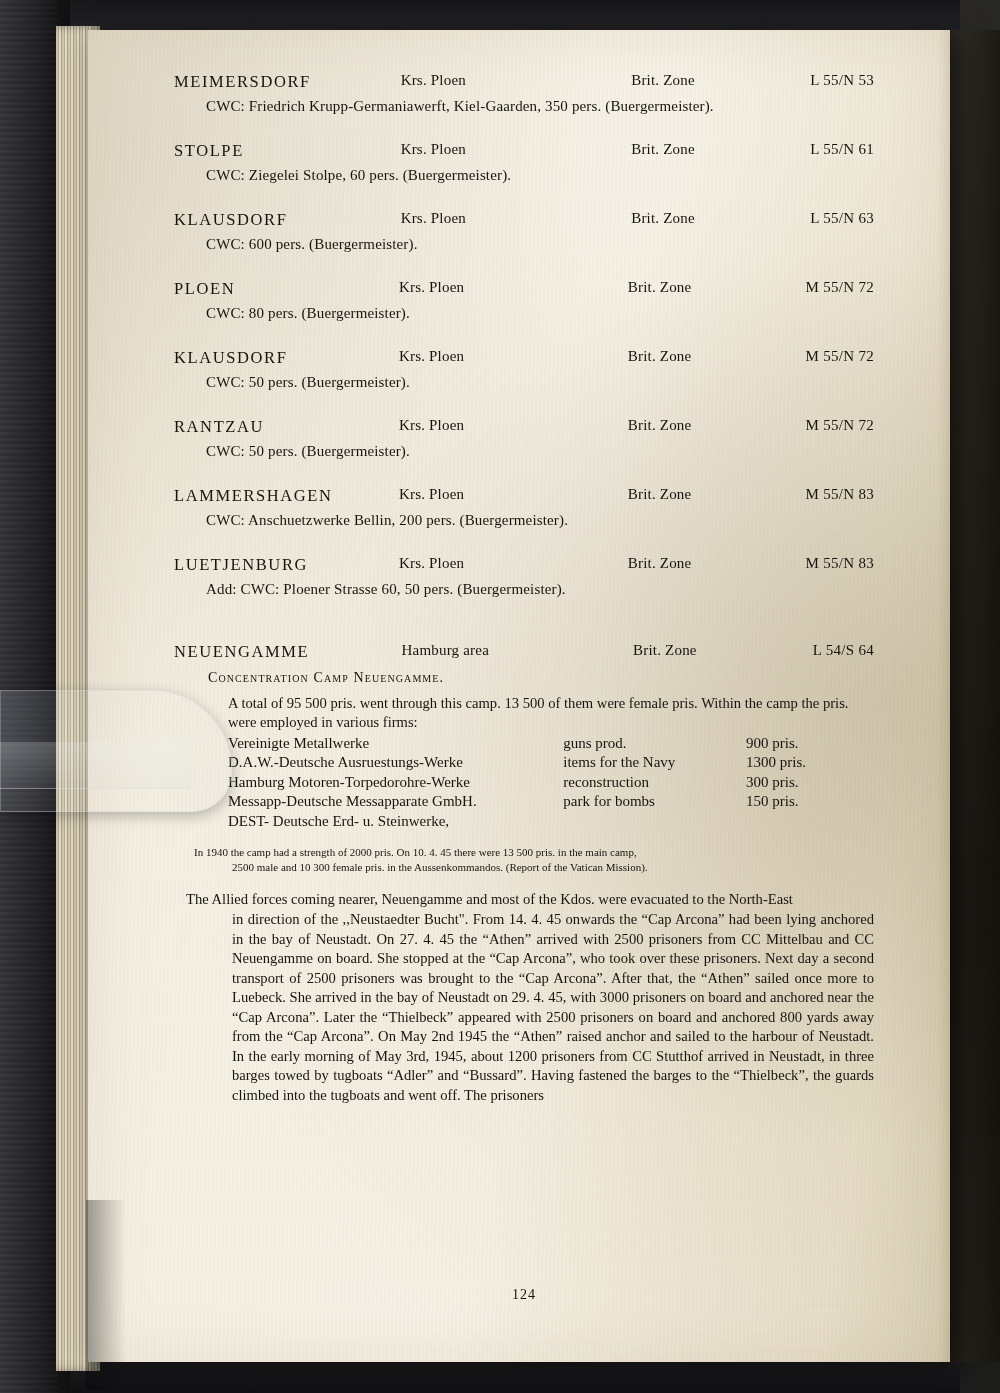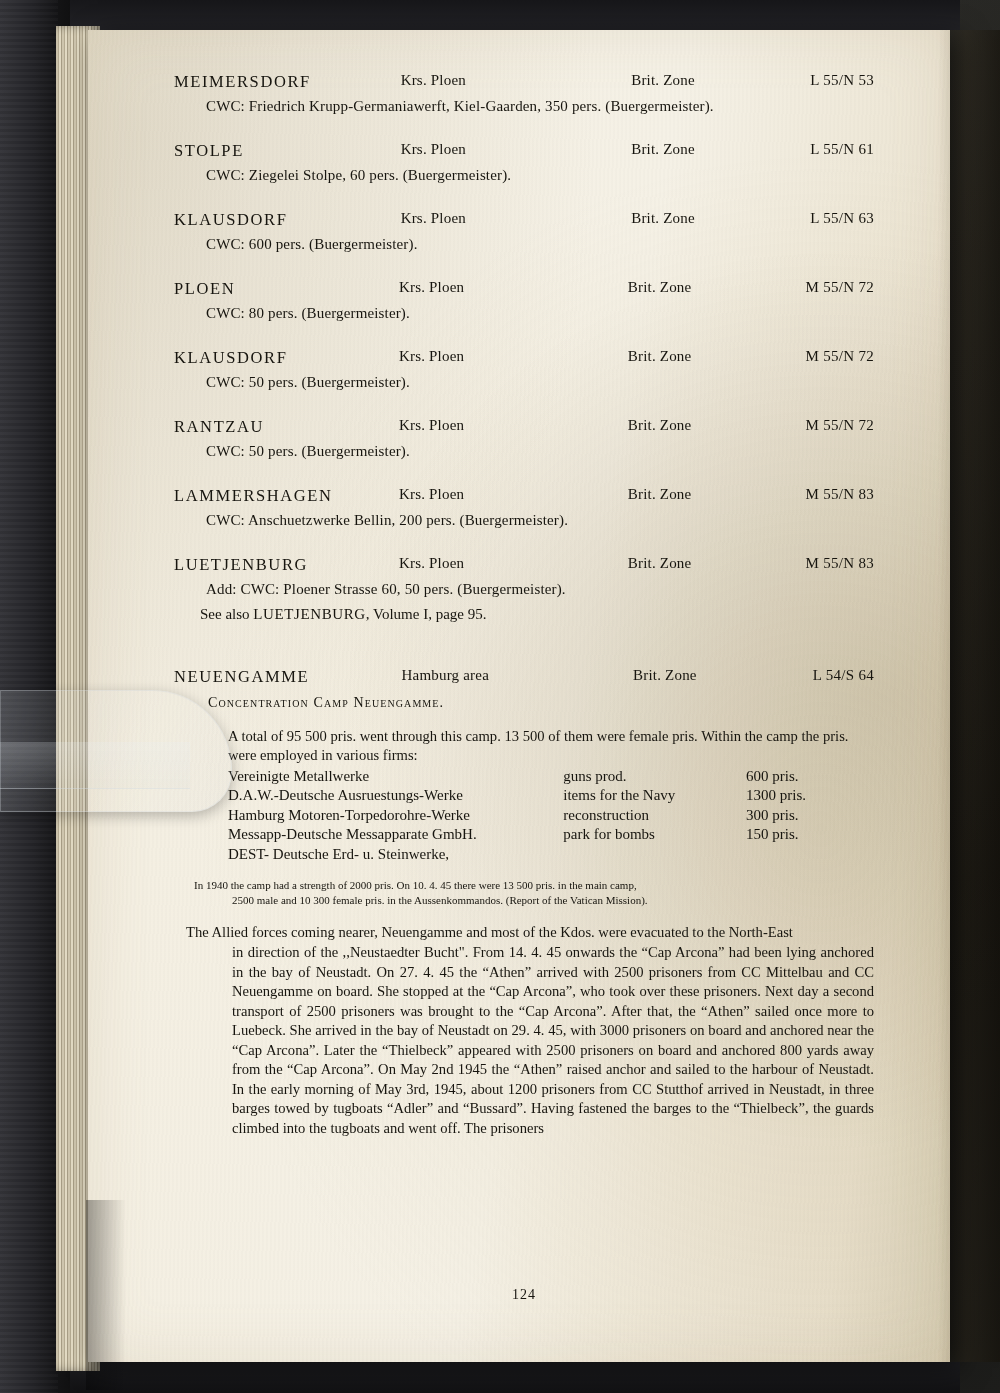--- a/index.html
+++ b/index.html
@@ -160,21 +160,21 @@
     font-size: 14px;
     margin-top: 8px;
     margin-left: 34px;
     font-variant: small-caps;
     letter-spacing: 1.1px;
   }
   .para {
     font-size: 14.6px;
     line-height: 1.30;
     margin-left: 54px;
-    margin-top: 16px;
+    margin-top: 8px;
     text-align: left;
   }
   .firm-table {
     margin-left: 54px;
     margin-top: 2px;
     width: 640px;
     border-collapse: collapse;
     font-size: 15px;
   }
   .firm-table td { padding: 0; line-height: 1.30; vertical-align: top; }
@@ -322,41 +322,38 @@
       </div>
 
       <div class="entry">
         <div class="entry-head">
           <span class="place">LUETJENBURG</span>
           <span class="krs">Krs. Ploen</span>
           <span class="zone">Brit. Zone</span>
           <span class="code">M 55/N 83</span>
         </div>
         <div class="cwc">Add: CWC: Ploener Strasse 60, 50 pers.  (Buergermeister).</div>
-        <div class="note">
-          <span>See also </span><span class="smallcaps">LUETJENBURG</span><span>, Volume I, page 95.</span>
-        </div>
       </div>
 
       <div class="entry" style="margin-top:44px;">
         <div class="entry-head">
           <span class="place">NEUENGAMME</span>
           <span class="krs">Hamburg area</span>
           <span class="zone">Brit. Zone</span>
           <span class="code">L 54/S 64</span>
         </div>
         <div class="camp-title">Concentration Camp Neuengamme.</div>
         <div class="para">A total of 95 500 pris. went through this camp.  13 500 of them were female pris.  Within the camp the pris.  were employed in various firms:</div>
 
         <table class="firm-table">
           <tbody>
             <tr>
               <td class="firm-name">Vereinigte Metallwerke</td>
               <td class="firm-act">guns prod.</td>
-              <td class="firm-pris">600 pris.</td>
+              <td class="firm-pris">900 pris.</td>
             </tr>
             <tr>
               <td class="firm-name">D.A.W.-Deutsche Ausruestungs-Werke</td>
               <td class="firm-act">items for the Navy</td>
               <td class="firm-pris">1300 pris.</td>
             </tr>
             <tr>
               <td class="firm-name">Hamburg Motoren-Torpedorohre-Werke</td>
               <td class="firm-act">reconstruction</td>
               <td class="firm-pris">300 pris.</td>

